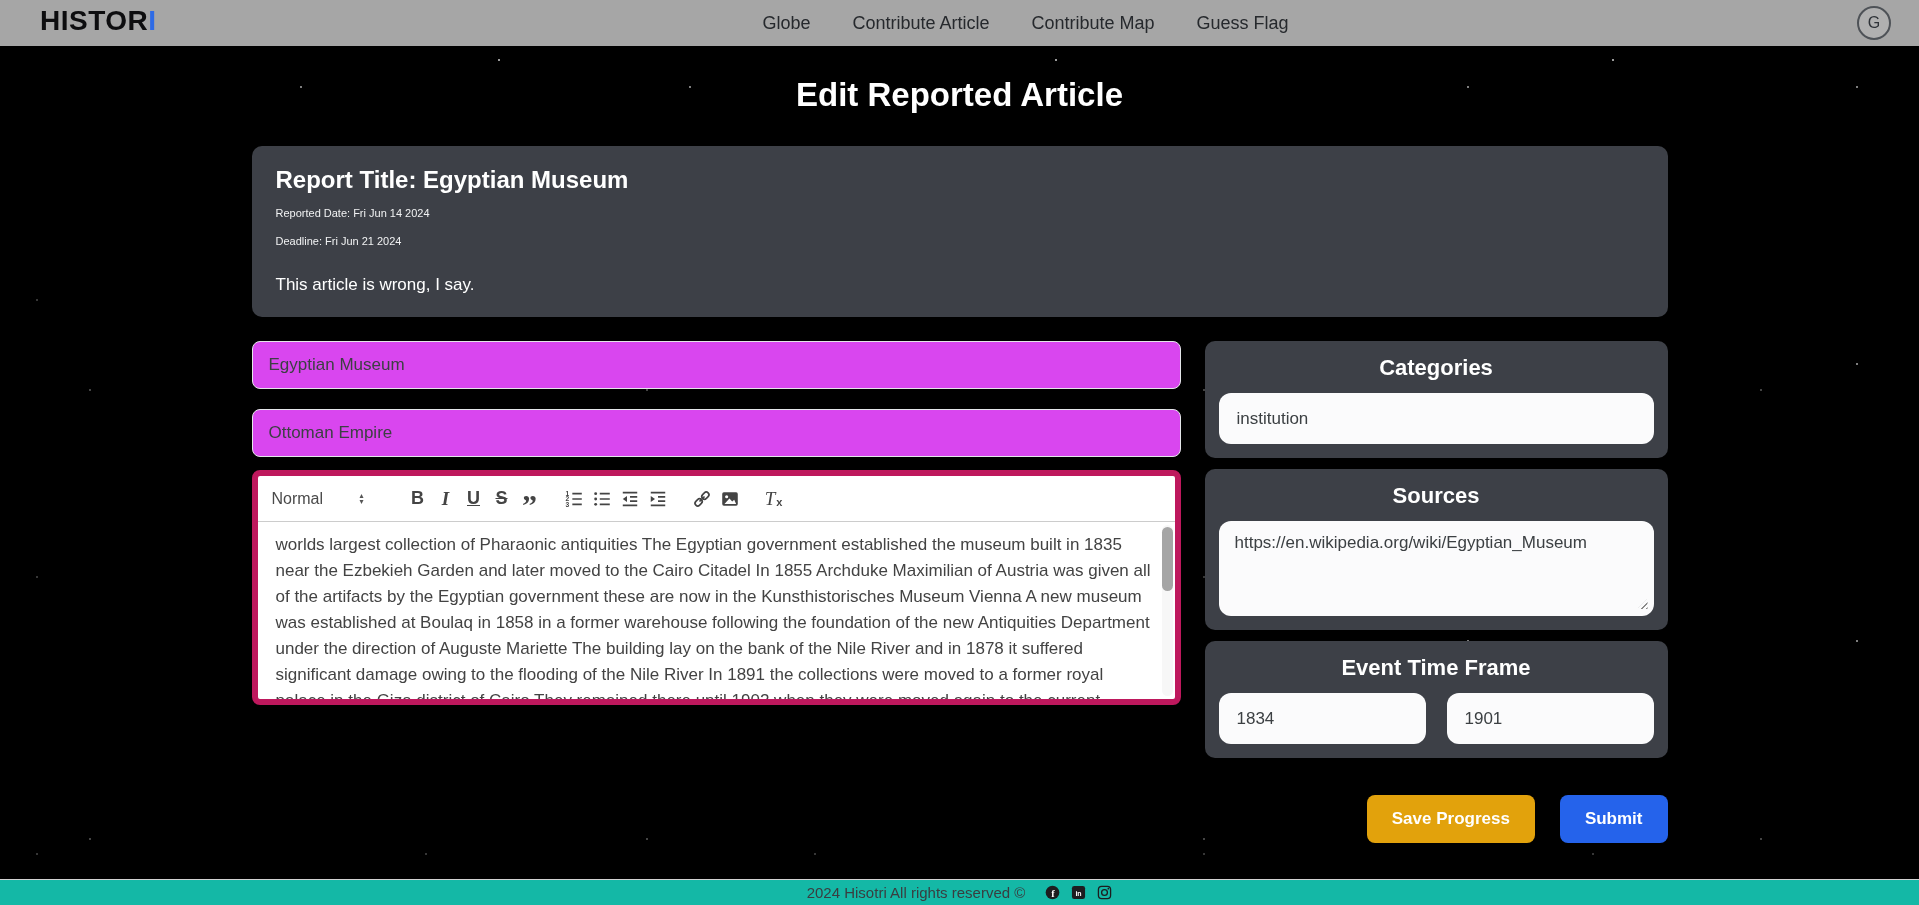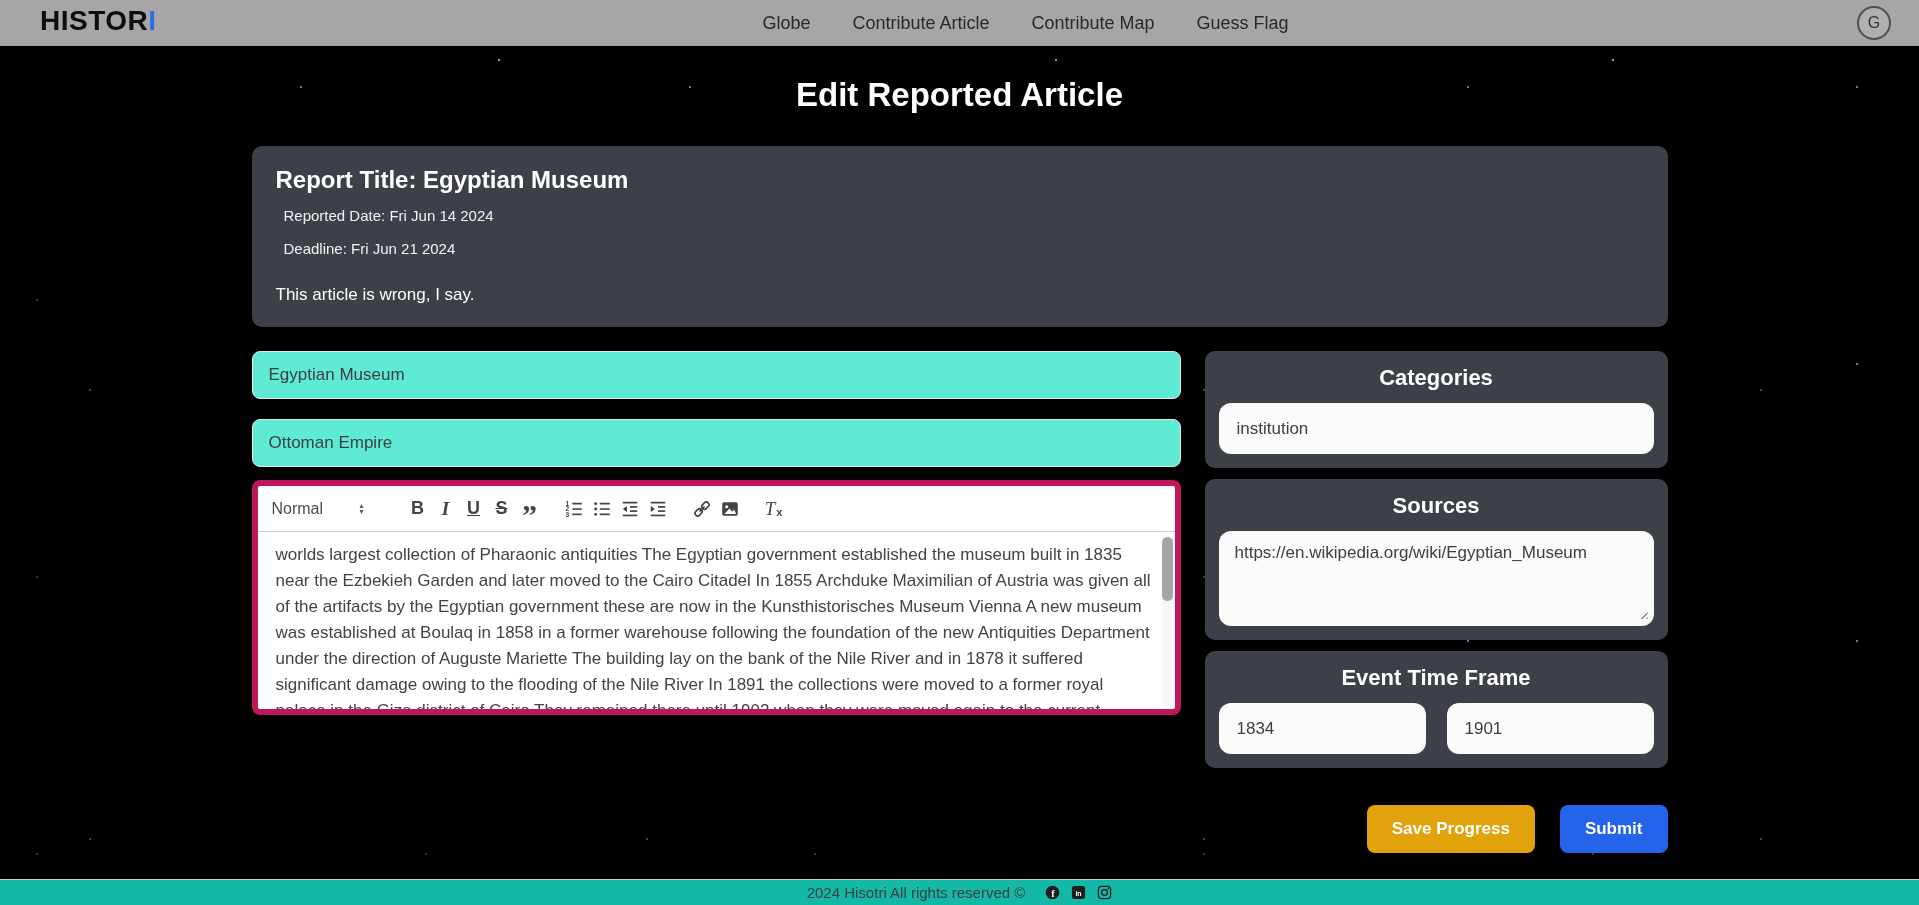--- a/index.html
+++ b/index.html
@@ -55,30 +55,30 @@
     background-color:#3d4047;
     background-image:
       radial-gradient(1px 1px at 40px 30px,  rgba(255,255,255,.16) 50%, transparent 51%),
       radial-gradient(1px 1px at 150px 110px,rgba(255,255,255,.10) 50%, transparent 51%);
     background-size:210px 160px, 263px 191px;
     border-radius:10px;
   }
 
   .report-card { padding:20px 24px 22px; color:#fff; }
   .report-title { font-size:24px; font-weight:700; margin:0 0 13px; }
-  .report-meta  { font-size:15px; margin:0 8px 16px; color:#f1f2f3; }
+  .report-meta  { font-size:11px; margin:0 0 16px; color:#f1f2f3; }
   .report-message { font-size:17px; margin:28px 0 0; }
 
   .columns { display:flex; gap:24px; margin-top:24px; }
   .left-col { width:929px; }
   .right-col { width:463px; display:flex; flex-direction:column; gap:11px; }
 
   .text-input {
     display:block; width:100%; height:48px;
-    background:#5eead4; border:1px solid #e4e6e9; border-radius:8px;
+    background:#d946ef; border:1px solid #e4e6e9; border-radius:8px;
     padding:0 16px; font-size:17px; color:#3c4043;
     font-family:"Liberation Sans", sans-serif;
   }
   .text-input + .text-input { margin-top:20px; }
 
   
   .editor { margin-top:13px; background:#fff; border-radius:8px; height:235px; position:relative; overflow:hidden; border:6px solid #be185d; }
   .editor-toolbar { height:46px; border-bottom:1px solid #ccc; display:flex; align-items:center; padding:0 14px; }
   .ql-picker { display:flex; align-items:center; justify-content:space-between; width:100px; color:#4a4a4a; font-size:16px; cursor:pointer; margin-right:16px; }
   .picker-arrows { display:flex; flex-direction:column; font-size:8px; line-height:6px; color:#555; margin-right:8px; }

